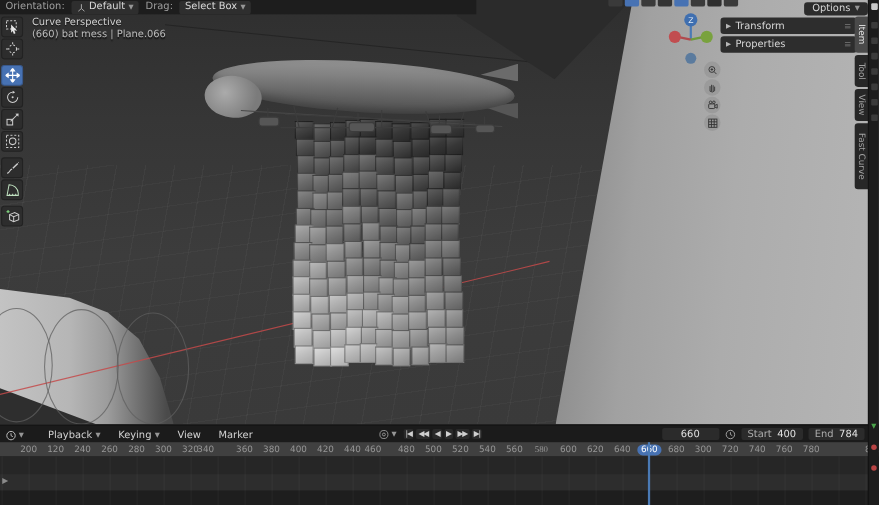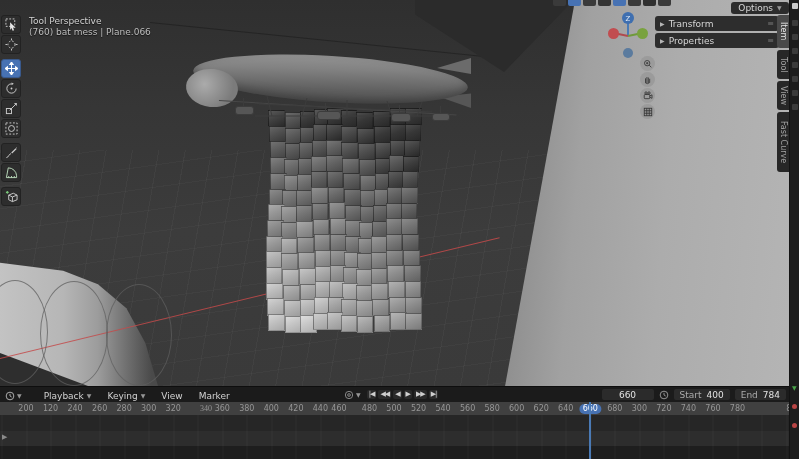--- a/index.html
+++ b/index.html
@@ -297,23 +297,40 @@
             <line x1="60" y1="6" x2="55" y2="24"></line>
           <line x1="100" y1="8" x2="100" y2="24"></line>
             <line x1="140" y1="9" x2="145" y2="24"></line>
           <line x1="175" y1="10" x2="170" y2="24"></line>
         </g>
       </svg>
     </div>
 
     <div class="abs wall-right"></div>
 
-    <div class="abs vp-text l1">Tool Perspective</div>
-    <div class="abs vp-text l2">(760) bat mess | Plane.066</div>
-
+    <div class="abs vp-text l1">Curve Perspective</div>
+    <div class="abs vp-text l2">(660) bat mess | Plane.066</div>
+
+    <div class="abs topbar">
+      <span class="lbl">Orientation:</span>
+      <span class="pill">
+        <svg width="8" height="8" viewBox="0 0 10 10" fill="none" stroke="#b8b8b8">
+            <line x1="5" y1="1" x2="5" y2="6"></line>
+            <line x1="5" y1="6" x2="1.5" y2="9"></line>
+            <line x1="5" y1="6" x2="8.5" y2="9"></line>
+          </svg>
+        <span>Default</span>
+        <span class="caret">▼</span>
+      </span>
+      <span class="lbl">Drag:</span>
+      <span class="pill">
+        <span>Select Box</span>
+        <span class="caret">▼</span>
+      </span>
+    </div>
 
     <div class="abs topicons" id="topicons">
         <div style="background: rgb(58, 58, 58);"></div>
         <div style="background: rgb(71, 114, 179);"></div>
         <div style="background: rgb(58, 58, 58);"></div>
         <div style="background: rgb(52, 52, 52);"></div>
         <div style="background: rgb(71, 114, 179);"></div>
         <div style="background: rgb(58, 58, 58);"></div>
         <div style="background: rgb(47, 47, 47);"></div>
         <div style="background: rgb(58, 58, 58);"></div>
@@ -516,33 +533,33 @@
       </span>
     </div>
     <div class="abs ruler" id="ruler">
         <span class="tick" style="left: 26px;">200</span>
         <span class="tick" style="left: 50.534px;">120</span>
         <span class="tick" style="left: 75.068px;">240</span>
         <span class="tick" style="left: 99.602px;">260</span>
         <span class="tick" style="left: 124.136px;">280</span>
         <span class="tick" style="left: 148.67px;">300</span>
         <span class="tick" style="left: 173.204px;">320</span>
-        <span class="tick" style="left: 206px; font-family: Liberation Serif, serif;">340</span>
+        <span class="tick" style="left: 187px;">340</span>
         <span class="tick" style="left: 222.272px;">360</span>
         <span class="tick" style="left: 246.806px;">380</span>
         <span class="tick" style="left: 271.34px;">400</span>
         <span class="tick" style="left: 295.874px;">420</span>
         <span class="tick" style="left: 320.408px;">440</span>
         <span class="tick" style="left: 339px;">460</span>
         <span class="tick" style="left: 369.476px;">480</span>
         <span class="tick" style="left: 394.01px;">500</span>
         <span class="tick" style="left: 418.544px;">520</span>
         <span class="tick" style="left: 443.078px;">540</span>
         <span class="tick" style="left: 467.612px;">560</span>
-        <span class="tick" style="left: 492.146px;">580</span>
+        <span class="tick" style="left: 492.146px; font-family: Liberation Serif, serif;">580</span>
         <span class="tick" style="left: 516.68px;">600</span>
         <span class="tick" style="left: 541.214px;">620</span>
         <span class="tick" style="left: 565.748px;">640</span>
         <span class="tick current" style="left: 590.282px;">660</span>
         <span class="tick" style="left: 614.816px;">680</span>
         <span class="tick" style="left: 639.35px;">300</span>
         <span class="tick" style="left: 663.884px;">720</span>
         <span class="tick" style="left: 688.418px;">740</span>
         <span class="tick" style="left: 712.952px;">760</span>
         <span class="tick" style="left: 737.486px;">780</span>

